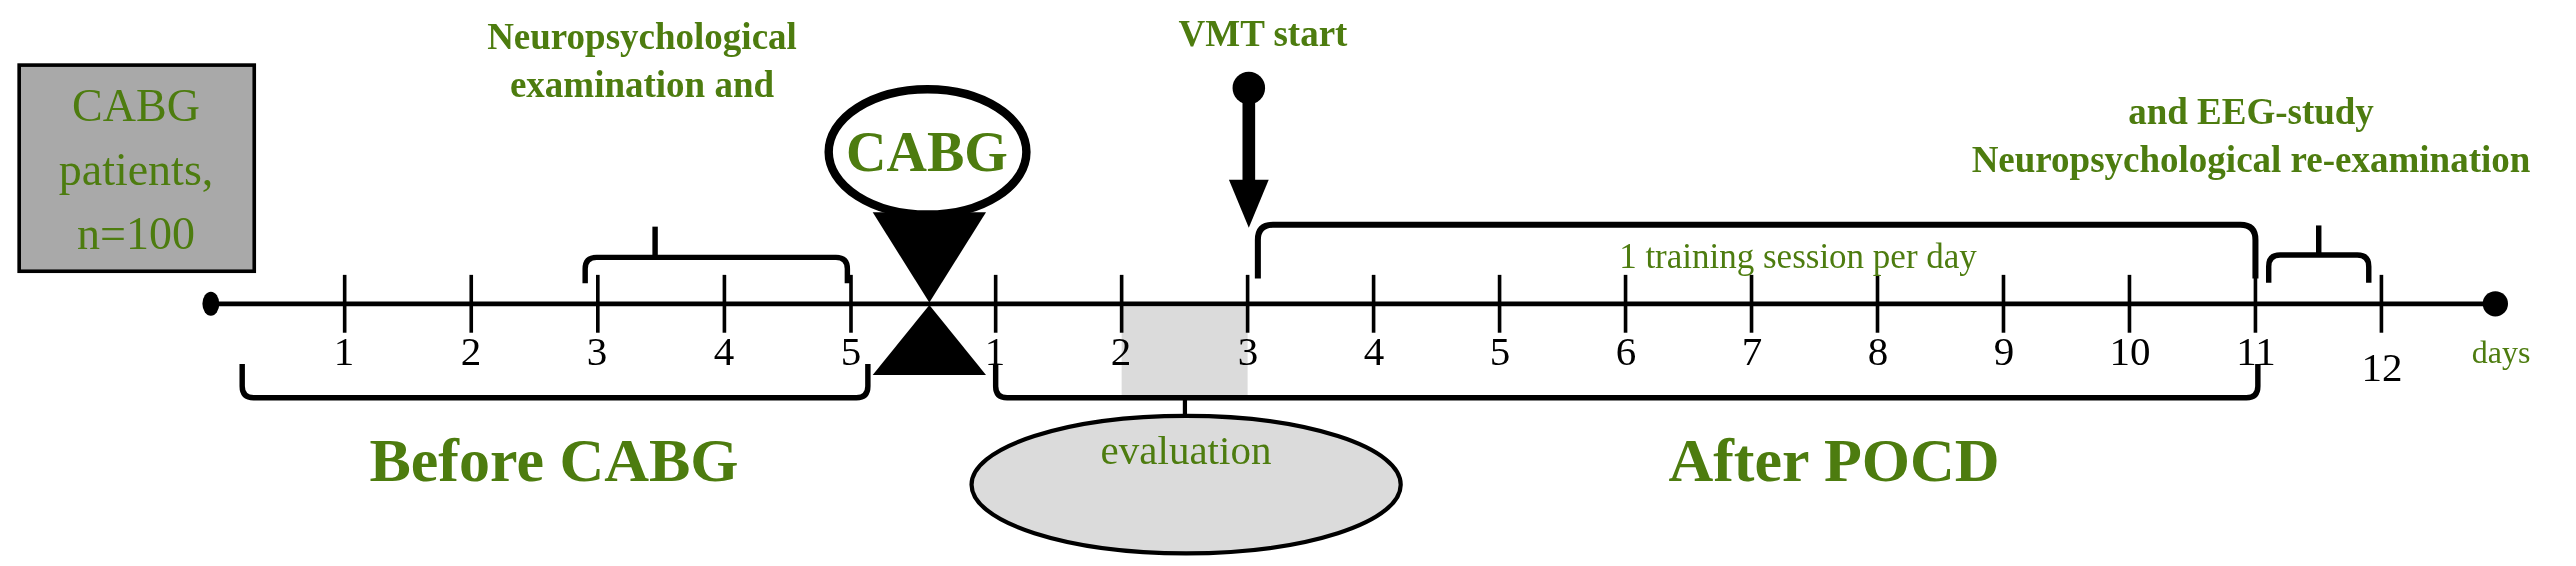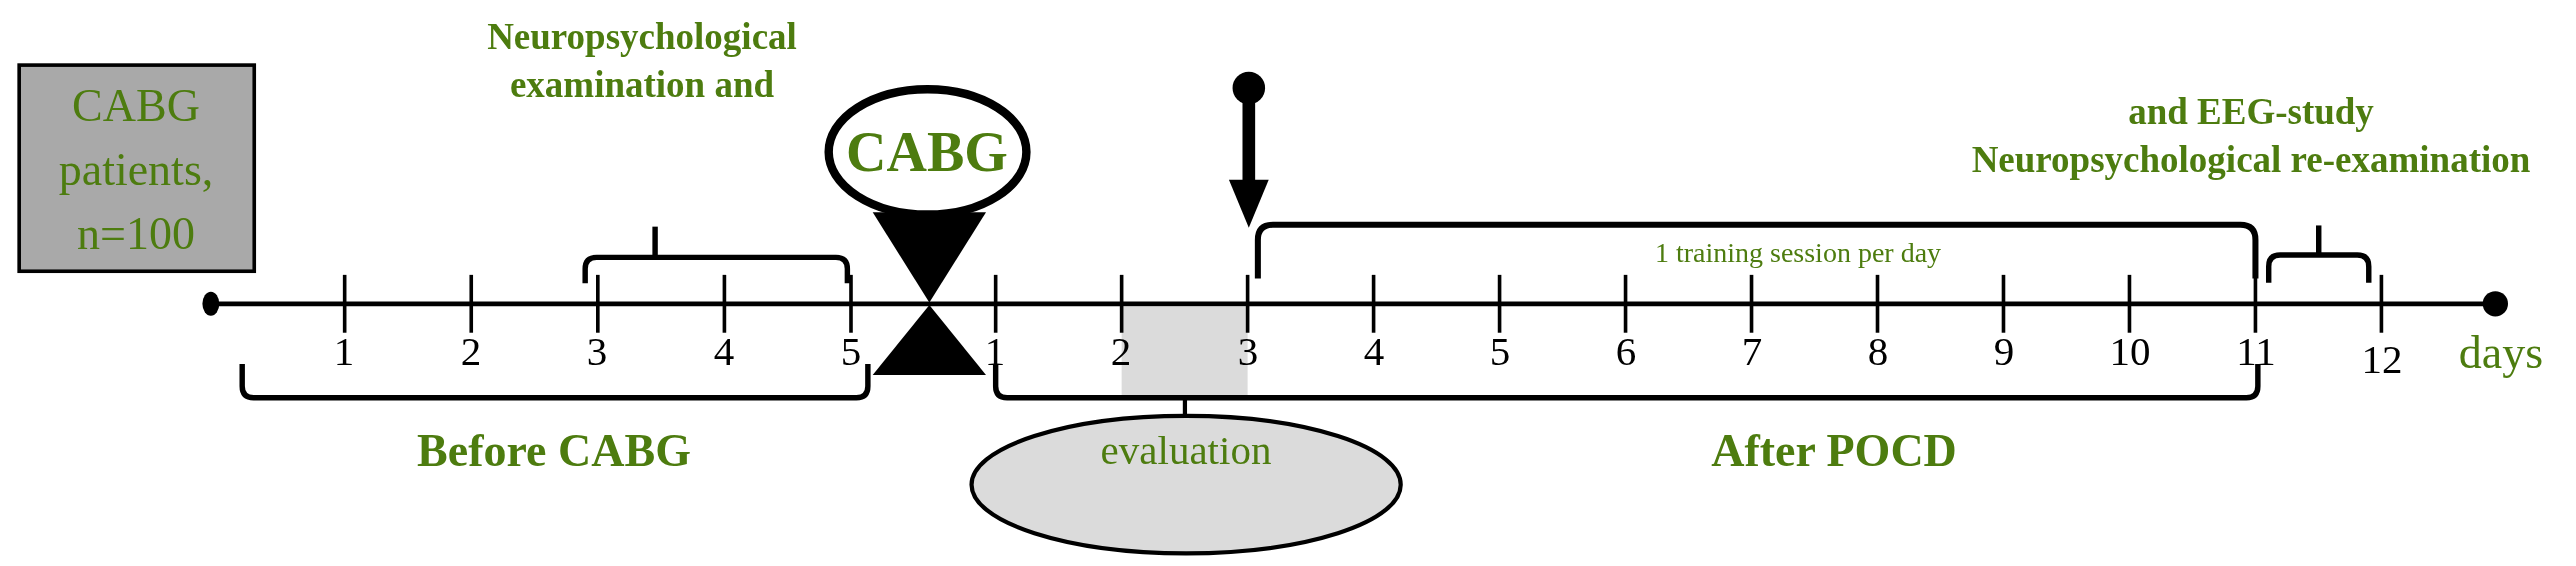--- a/index.html
+++ b/index.html
@@ -16,23 +16,23 @@
     position:absolute;
     transform:translateX(-50%);
     text-align:center;
     white-space:nowrap;
     color:#4d7c0f;
     line-height:1.18;
   }
   .b{font-weight:bold;}
   .f-exam   {font-size:37px;line-height:48px;}
   .f-vmt    {font-size:37px;}
-  .f-train  {font-size:28px;}
-  .f-num    {font-size:46px;line-height:41px;}
-  .f-phase  {font-size:46px;}
+  .f-train  {font-size:35px;}
+  .f-num    {font-size:32px;line-height:41px;}
+  .f-phase  {font-size:62px;}
   .f-pocd   {font-size:41px;line-height:56px;}
   .f-box    {font-size:46px;line-height:64px;}
   .f-cabg   {font-size:56px;line-height:56px;}
   .tick-label{position:absolute;transform:translateX(-50%);font-size:41px;line-height:41px;}
 </style>
 </head>
 <body>
 
 <div id="canvas">
 
@@ -98,20 +98,21 @@
     <div>n=100</div>
   </div>
 
   <div class="lbl b f-exam" style="left:642px;top:13.3px;">
     <div>Neuropsychological</div>
     <div>examination and</div>
   </div>
 
   <div class="lbl b f-cabg" style="left:927px;top:124px;">CABG</div>
 
+  <div class="lbl b f-vmt" style="left:1263px;top:12px;">VMT start</div>
 
   <div class="lbl f-train" style="left:1798px;top:236px;">1 training session per day</div>
 
   <div class="lbl b f-exam" style="left:2251px;top:88px;">
     <div>and EEG-study</div>
     <div>Neuropsychological re-examination</div>
   </div>
 
   <div class="lbl f-pocd" style="left:1186px;top:422px;">
     <div>evaluation</div>
@@ -132,17 +133,17 @@
       <div class="tick-label" style="left: 1121px; top: 331px;">2</div>
       <div class="tick-label" style="left: 1248px; top: 331px;">3</div>
       <div class="tick-label" style="left: 1374px; top: 331px;">4</div>
       <div class="tick-label" style="left: 1500px; top: 331px;">5</div>
       <div class="tick-label" style="left: 1626px; top: 331px;">6</div>
       <div class="tick-label" style="left: 1752px; top: 331px;">7</div>
       <div class="tick-label" style="left: 1878px; top: 331px;">8</div>
       <div class="tick-label" style="left: 2004px; top: 331px;">9</div>
       <div class="tick-label" style="left: 2130px; top: 331px;">10</div>
       <div class="tick-label" style="left: 2256px; top: 331px;">11</div>
-      <div class="tick-label" style="left: 2382px; top: 339px;">12</div>
+      <div class="tick-label" style="left: 2382px; top: 347px;">12</div>
     </div>
 
 </div>
 
 
 </body></html>

